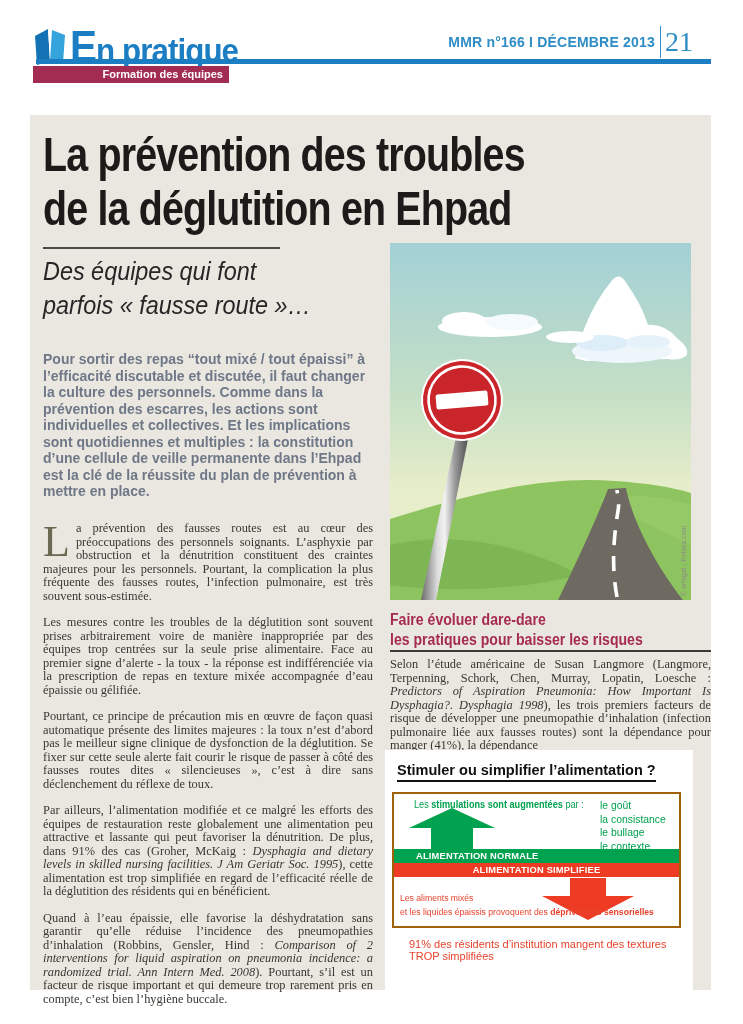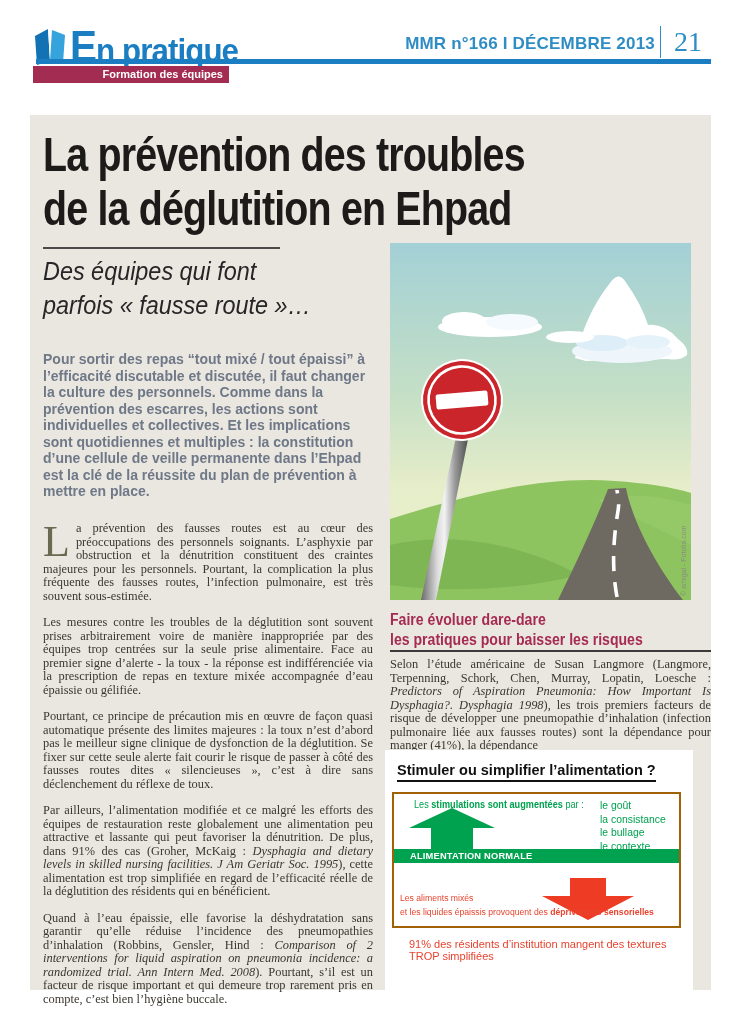--- a/index.html
+++ b/index.html
@@ -7,24 +7,24 @@
         font-family:"Liberation Sans",sans-serif;}
   
   #logo-icon{position:absolute;left:32px;top:26px;}
   #logo-text{position:absolute;left:70px;top:22px;font-weight:bold;font-size:34px;
              color:#1b7ec3;letter-spacing:-1px;transform:scaleX(.92);transform-origin:0 0;}
   #logo-text::first-letter{font-size:44px;}
   #header-rule{position:absolute;left:36px;top:59px;width:675px;height:5px;background:#1b7ec3;}
   #header-banner{position:absolute;left:33px;top:66px;width:196px;height:17px;background:#a32c52;
                  color:#fff;font-size:11px;font-weight:bold;text-align:right;
                  line-height:17px;padding-right:6px;box-sizing:border-box;}
-  #issue-info{position:absolute;right:88px;top:34px;font-size:17px;font-weight:bold;color:#2f8dc5;
+  #issue-info{position:absolute;right:88px;top:34px;font-size:14px;font-weight:bold;color:#2f8dc5;
               letter-spacing:.2px;}
   #page-divider{position:absolute;right:82px;top:26px;width:1px;height:32px;background:#2f8dc5;}
-  #page-number{position:absolute;right:32px;top:26px;width:46px;text-align:center;
+  #page-number{position:absolute;right:32px;top:26px;width:46px;text-align:left;
                font-family:"Liberation Serif",serif;font-size:28px;color:#2f8dc5;}
   
   #panel{position:absolute;left:30px;top:115px;width:681px;height:875px;background:#eae6e0;}
   
   #article-title{position:absolute;left:43px;top:128px;width:640px;color:#1c1b19;
                  font-weight:bold;font-size:48px;line-height:54px;letter-spacing:-1px;
                  transform:scaleX(.82);transform-origin:0 0;}
   #title-rule{position:absolute;left:43px;top:247px;width:237px;height:2px;background:#4a4a4a;}
   #article-subtitle{position:absolute;left:43px;top:254px;width:400px;font-style:italic;
                     font-size:26px;line-height:34px;color:#262626;
@@ -52,21 +52,21 @@
                  color:#111;border-bottom:2px solid #111;padding-bottom:2px;}
   #diagram-box{position:absolute;left:7px;top:42px;width:289px;height:136px;background:#fff;
                border:2px solid #a16207;box-sizing:border-box;}
   .stim-line{position:absolute;left:20px;top:5px;font-size:10.4px;color:#00a14f;
              white-space:nowrap;transform:scaleX(.88);transform-origin:0 0;}
   #stim-items{position:absolute;left:206px;top:5px;font-size:10.4px;line-height:13.5px;
               color:#00a14f;}
   #up-arrow{position:absolute;left:15px;top:14px;}
   .band{position:absolute;left:0;width:285px;height:14px;color:#fff;font-weight:bold;
         font-size:9.3px;line-height:14px;letter-spacing:.2px;}
-  #band-normal{top:55px;background:#00a14f;padding-left:16px;box-sizing:border-box;}
+  #band-normal{top:55px;background:#00a14f;padding-left:22px;box-sizing:border-box;}
   #band-simplified{top:69px;background:#ee3c24;text-align:center;}
   #down-arrow{position:absolute;left:148px;top:84px;}
   #depriv-text{position:absolute;left:6px;top:97px;width:310px;font-size:9.6px;
                line-height:13.5px;color:#e8432e;transform:scaleX(.9);transform-origin:0 0;
                white-space:nowrap;}
   #diagram-footnote{position:absolute;left:24px;top:176px;font-size:11px;color:#e8432e;margin-top:12px;}
   svg text{font-family:"Liberation Sans",sans-serif;}
 </style>
 </head>
 <body>
@@ -164,20 +164,21 @@
       <div id="stim-items">
         <div>le goût</div>
         <div>la consistance</div>
         <div>le bullage</div>
         <div>le contexte</div>
       </div>
       <svg id="up-arrow" width="86" height="41" viewBox="0 0 86 41">
         <polygon points="43,0 86,20 64,20 64,41 22,41 22,20 0,20" fill="#00a14f"></polygon>
       </svg>
       <div id="band-normal" class="band">ALIMENTATION NORMALE</div>
+      <div id="band-simplified" class="band">ALIMENTATION SIMPLIFIEE</div>
       <svg id="down-arrow" width="92" height="42" viewBox="0 0 92 42">
         <polygon points="28,0 64,0 64,18 92,18 46,42 0,18 28,18" fill="#ee3c24"></polygon>
       </svg>
       <div id="depriv-text">
         <div>Les aliments mixés</div>
         <div><span>et les liquides épaissis provoquent des </span><b>déprivations sensorielles</b></div>
       </div>
     </div>
     <div id="diagram-footnote">91% des résidents d’institution mangent des textures TROP simplifiées</div>
   </div>

